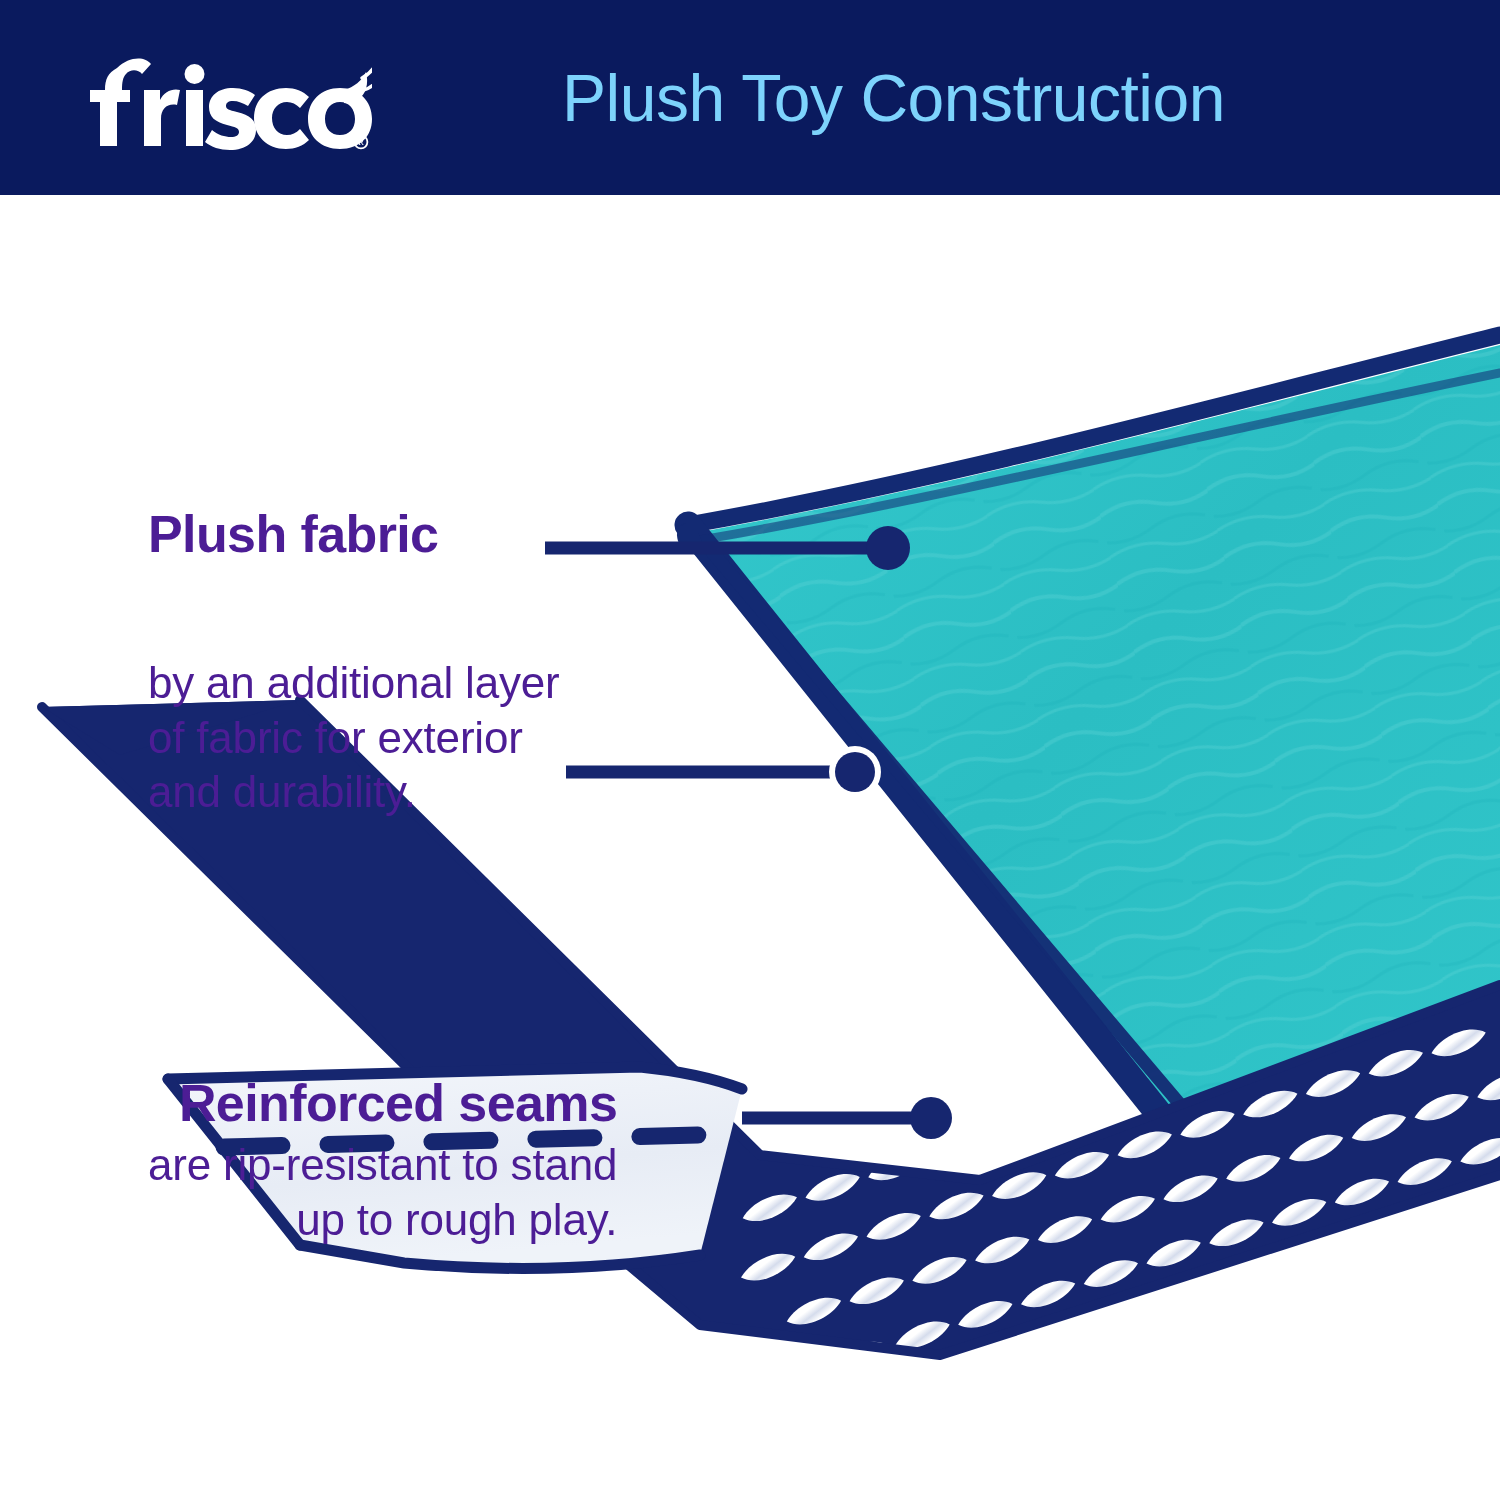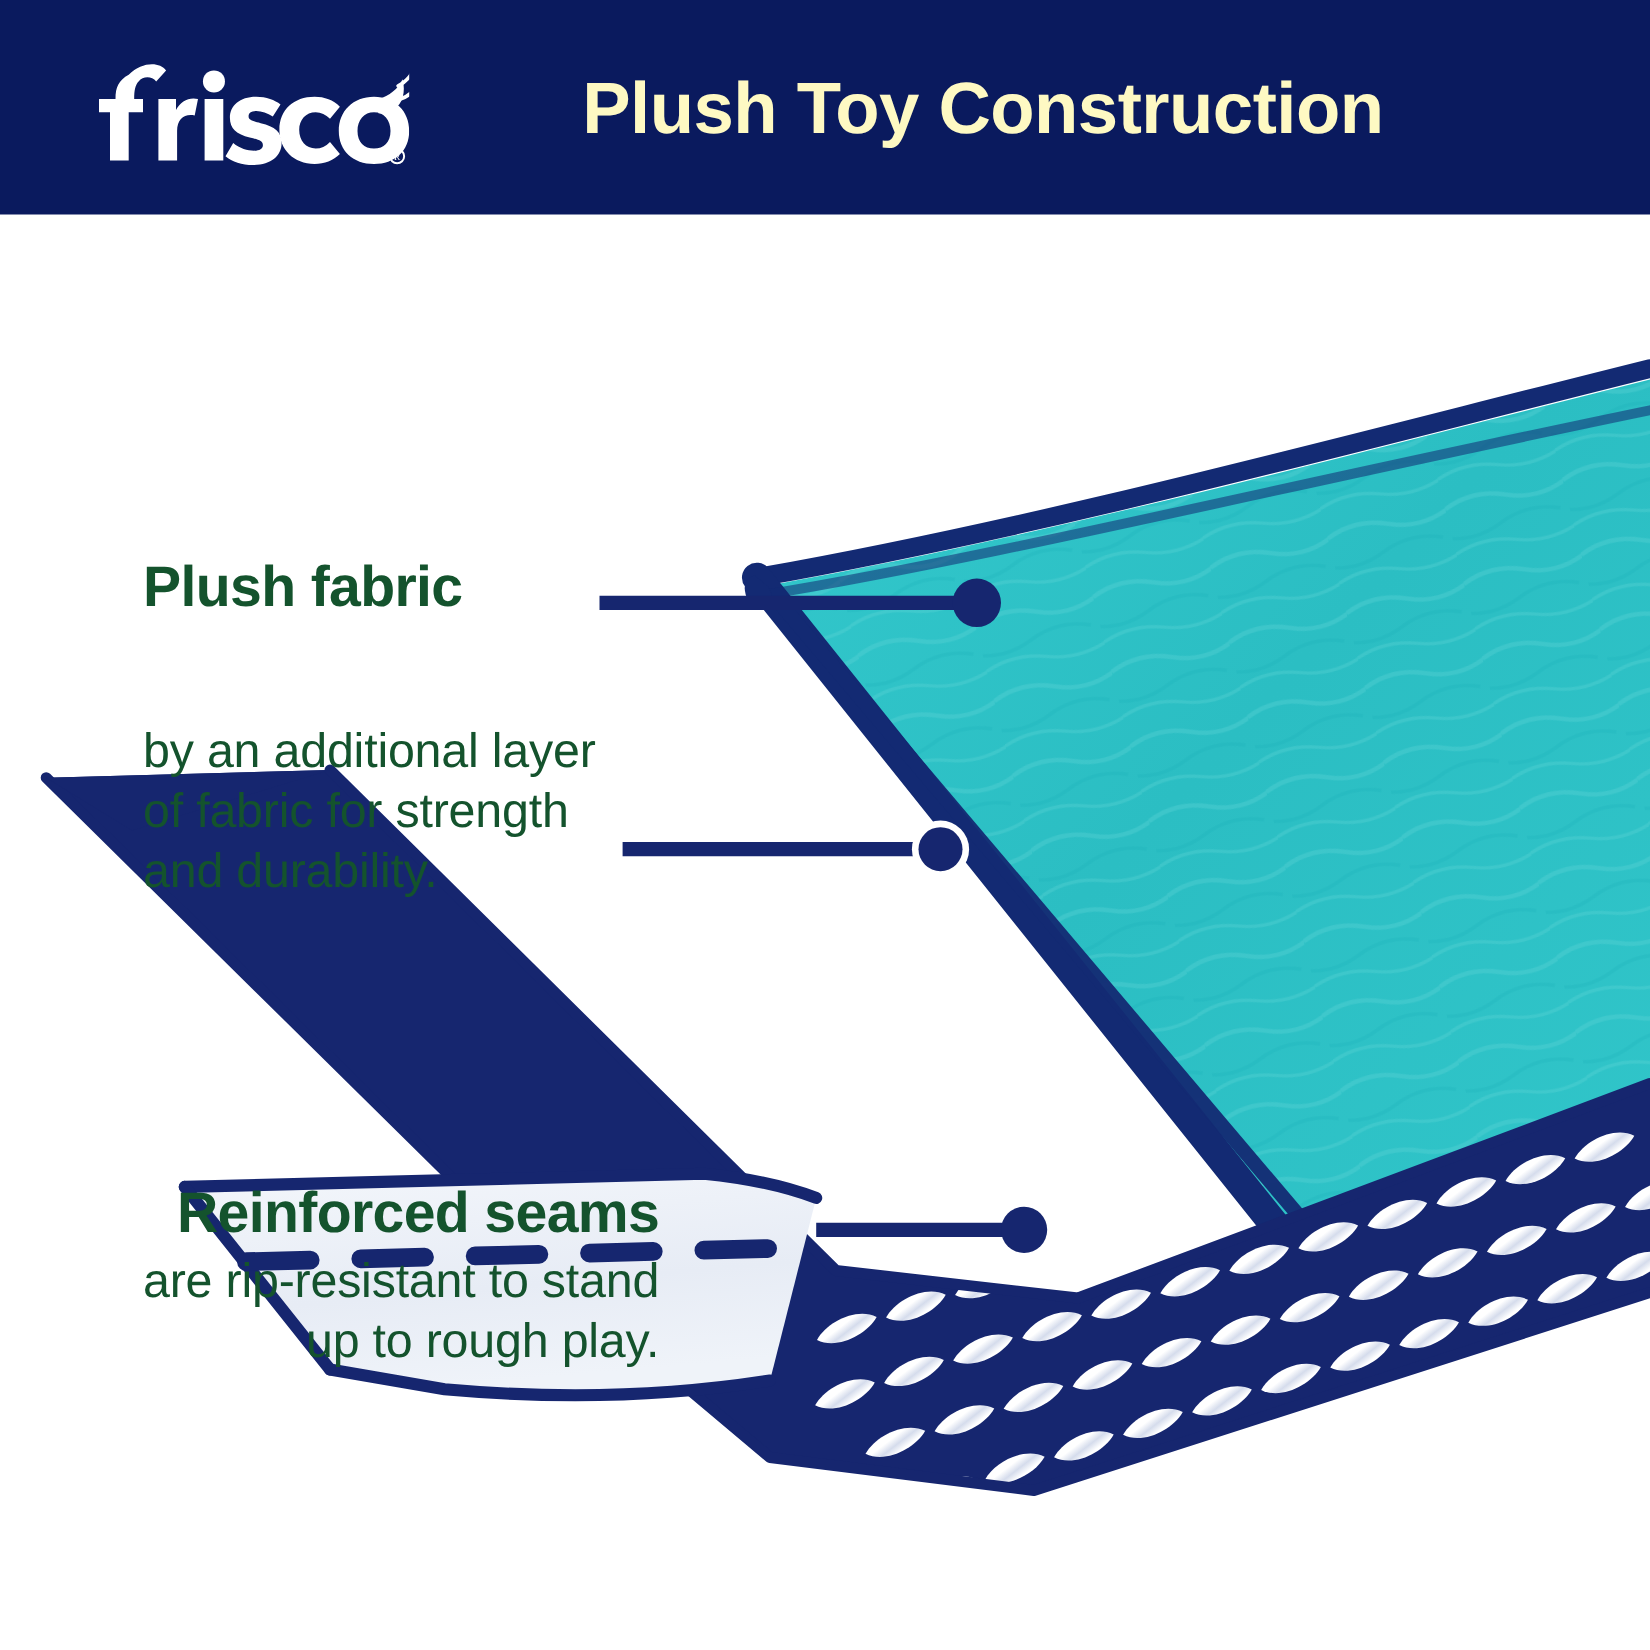--- a/index.html
+++ b/index.html
@@ -44,43 +44,44 @@
     height: 120px;
     flex: 0 0 auto;
     display: flex;
     align-items: center;
   }
   #brand-logo svg { display: block; }
 
   #header-title {
     flex: 1 1 auto;
     text-align: center;
-    color: #fef9c3;
+    color: #7dd3fc;
     font-size: 66px;
-    font-weight: bold;
+    font-weight: normal;
     letter-spacing: -0.5px;
     padding-right: 85px;
     white-space: nowrap;
     line-height: 1;
   }
 
   
   #illustration {
     position: absolute;
     left: 0;
     top: 195px;
     width: 1500px;
     height: 1305px;
   }
   #illustration svg { display: block; }
 
   
   .callout {
     position: absolute;
-    color: #14532d;
+    color: #4c1d95;
+    margin-left: 18px;
   }
   .callout .headline {
     font-size: 52px;
     font-weight: bold;
     line-height: 1.12;
     letter-spacing: -0.6px;
     white-space: pre-line;
     margin: 0;
   }
   .callout .body {
@@ -430,21 +431,21 @@
       </g>
     </svg>
   </div>
 
   <div class="callout" id="callout-plush-fabric">
     <p class="headline">Plush fabric</p>
   </div>
 
   <div class="callout" id="callout-plush-exterior">
     <p class="body">by an additional layer
-of fabric for strength
+of fabric for exterior
 and durability.</p>
   </div>
 
   <div class="callout" id="callout-reinforced-seams">
     <p class="headline">Reinforced seams</p>
     <p class="body">are rip-resistant to stand
 up to rough play.</p>
   </div>
 
 </div>

